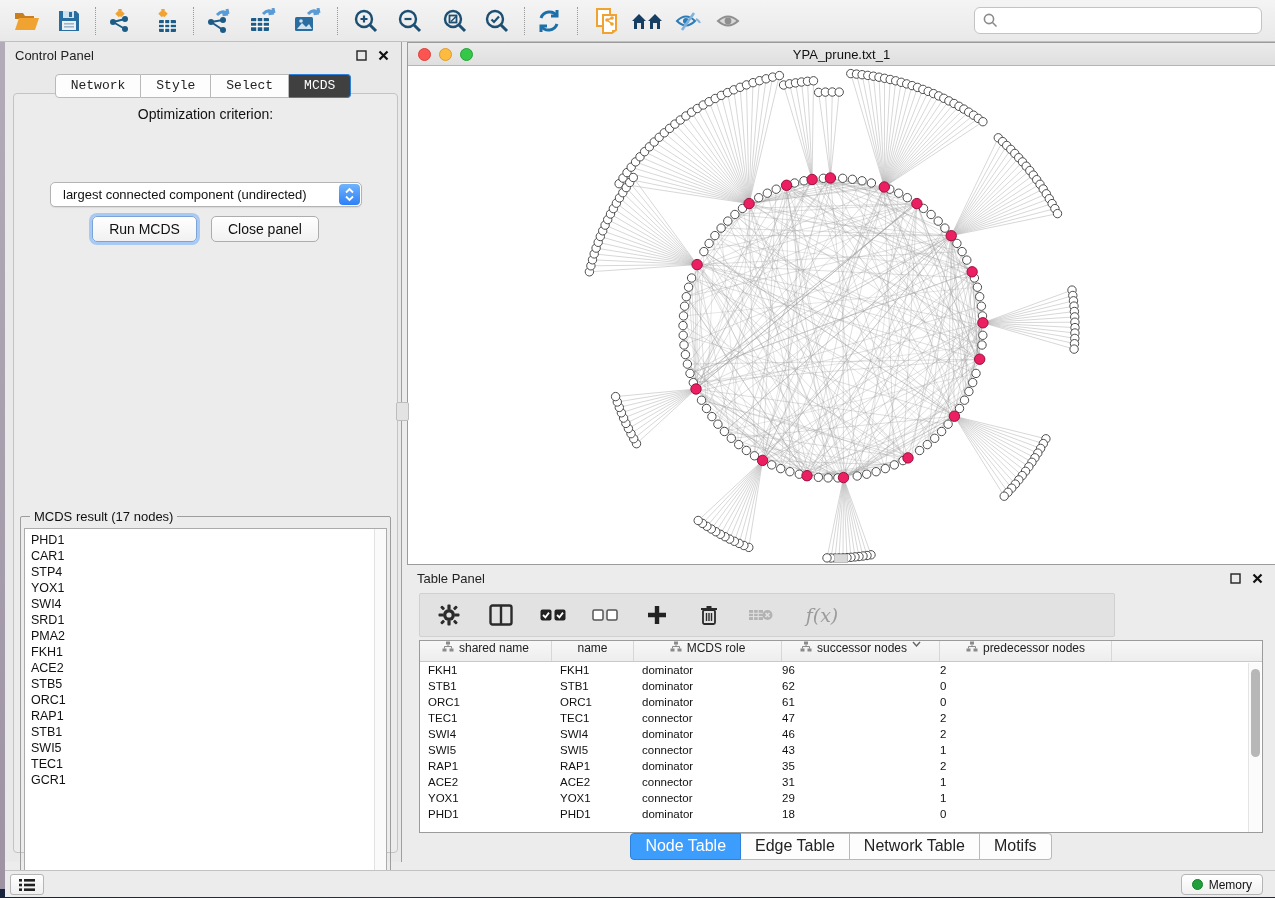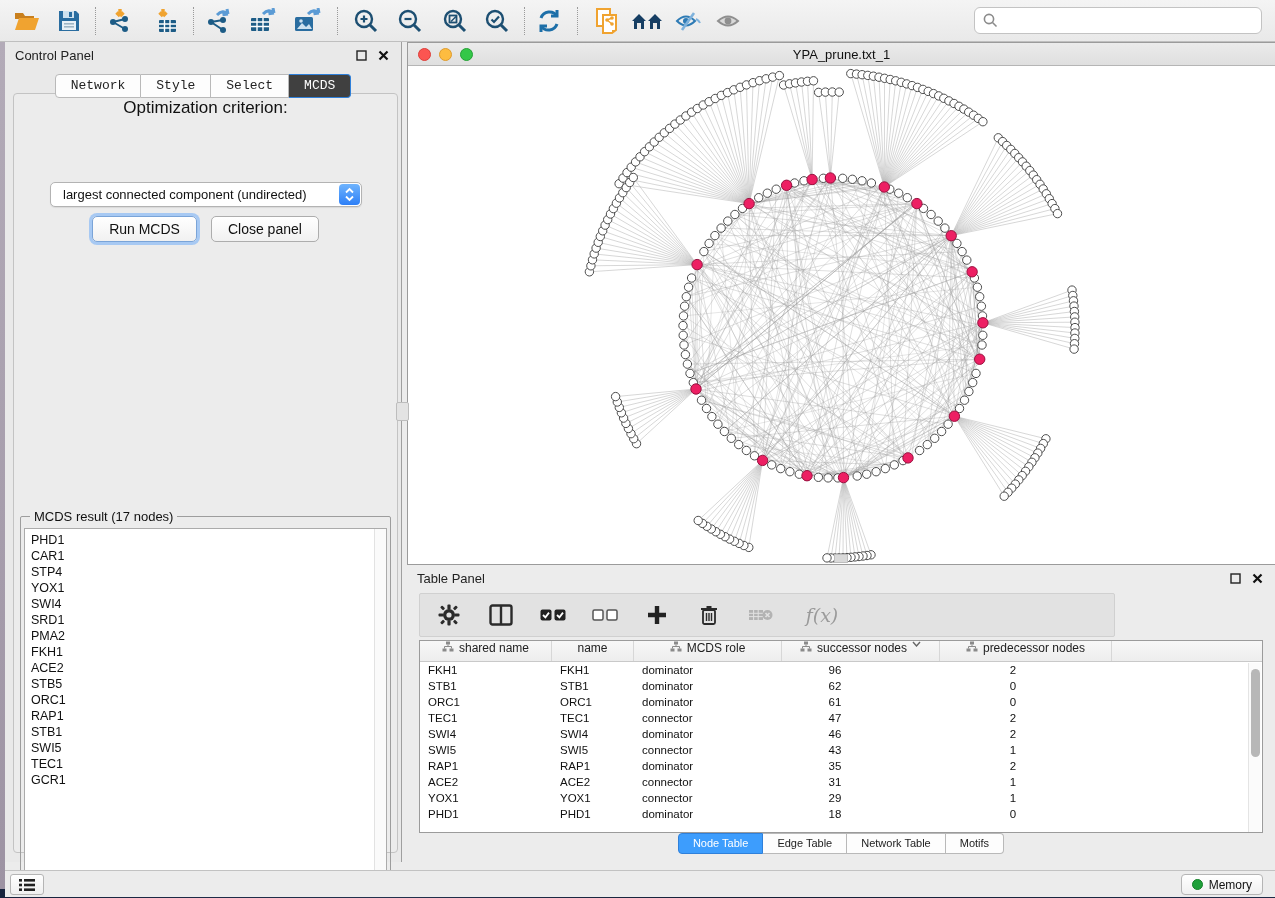--- a/index.html
+++ b/index.html
@@ -21,21 +21,21 @@
   .control-panel { position:absolute; left:5px; top:42px; width:397px; height:820px; background:#e9e9e9; border-right:1px solid #9f9f9f; }
   .panel-header { height:26px; display:flex; align-items:center; padding:0 10px; font-size:13px; color:#222; }
   .panel-header .spacer { flex:1; }
   .mini-ic { width:16px; height:16px; display:flex; align-items:center; justify-content:center; margin-left:6px; }
   .ctl-tabs { display:flex; justify-content:center; margin-top:6px; position:relative; z-index:2;font-family:Liberation Mono, monospace; }
   .ctab { background:#fdfdfd; border:1px solid #b9b9b9; border-left:none; padding:3px 15px 4px; font-size:13px; color:#222; }
   .ctab:first-child { border-left:1px solid #b9b9b9; border-radius:4px 0 0 4px; }
   .ctab:last-child { border-radius:0 4px 4px 0; }
   .ctab.active { background:#404040; border-color:#2f80da; color:#fff; }
   .ctl-body { position:absolute; left:8px; top:51px; width:385px; height:760px; background:#ececec; border:1px solid #c3c3c3; border-radius:4px; }
-  .opt-label { text-align:center; margin-top:4px; font-size:17px; color:#111; }
+  .opt-label { text-align:center; margin-top:12px; font-size:14px; color:#111; }
   .selectbox { position:absolute; left:36px; top:88px; width:312px; height:25px; background:#fff; border:1px solid #b3b3b3; border-radius:5px; display:flex; align-items:center; font-size:13px; padding-left:12px; box-shadow:0 1px 1px rgba(0,0,0,.08); }
   .selectbox .stepper { position:absolute; right:1px; top:1px; width:21px; height:21px; border-radius:4px; background:linear-gradient(#6fb4fd,#2d7ff7); display:flex; flex-direction:column; align-items:center; justify-content:center; }
   .btn-row { position:absolute; left:0; top:122px; width:100%; display:flex; justify-content:center; gap:14px; }
   .mac-btn { background:linear-gradient(#ffffff,#f1f1f1); border:1px solid #adadad; border-radius:5px; font-size:14px; padding:4px 16px; color:#111; }
   .mac-btn.focused { box-shadow:0 0 0 3px #a7c9f3; border-color:#7aa4d8; }
   .mcds-fieldset { position:absolute; left:6px; top:415px; width:371px; height:372px; border:1px solid #9d9d9d; border-radius:2px; padding:4px 3px 3px; }
   .mcds-fieldset legend { font-size:13px; padding:0 4px; margin-left:6px; color:#111; }
   .mcds-list { position:relative; width:100%; height:352px; background:#fff; border:1px solid #ababab; overflow:hidden; font-size:12.5px; padding:3px 0 0 6px; line-height:16px; }
   .mcds-scroll { position:absolute; right:0; top:0; width:12px; height:100%; background:#fafafa; border-left:1px solid #e2e2e2; }
 
@@ -56,25 +56,25 @@
   
   .table-panel { position:absolute; left:407px; top:565px; width:868px; height:295px; background:#ececec; }
   .tp-toolbar { position:absolute; left:12px; top:28px; width:696px; height:44px; background:#e2e2e2; border:1px solid #d0d0d0; border-radius:2px; display:flex; align-items:center; padding-left:16px; gap:26px; }
   .tp-tool { display:flex; align-items:center; justify-content:center; width:26px; height:26px; }
   .fx { font-family:"DejaVu Serif", serif; font-style:italic; font-size:19px; color:#9a9a9a; }
   .grid-table { position:absolute; left:12px; top:75px; width:844px; height:193px; background:#fff; border:1px solid #9b9b9b; overflow:hidden; }
   .gt-head { display:flex; height:21px; background:linear-gradient(#f7f7f7,#ededed); border-bottom:1px solid #c9c9c9; font-size:12px; color:#222; }
   .gt-hcell { display:flex; justify-content:center; gap:5px; border-right:1px solid #d7d7d7; height:100%; }
   .gt-row { display:flex; height:16px; font-size:11.5px; color:#111; align-items:center; }
   .gt-cell { padding-left:8px; white-space:nowrap; overflow:hidden; }
-  .gt-cell.num { text-align:center; padding-left:0; }
+  .gt-cell.num { text-align:left; padding-left:0; }
   .gt-vscroll { position:absolute; right:1px; top:22px; width:13px; height:170px; background:#fbfbfb; border-left:1px solid #e4e4e4; }
   .gt-thumb { position:absolute; left:2px; top:6px; width:9px; height:88px; background:#b7b7b7; border-radius:5px; }
   .tp-tabs { position:absolute; left:0; top:268px; width:100%; display:flex; justify-content:center; }
-  .ttab { background:#fdfdfd; border:1px solid #b9b9b9; border-left:none; padding:3px 14px 4px; font-size:11px; color:#222; }
+  .ttab { background:#fdfdfd; border:1px solid #b9b9b9; border-left:none; padding:3px 14px 4px; font-size:16px; color:#222; }
   .ttab:first-child { border-left:1px solid #b9b9b9; border-radius:4px 0 0 4px; }
   .ttab:last-child { border-radius:0 4px 4px 0; }
   .ttab.active { background:#3d9dfd; border-color:#2f80da; color:#fff; }
 
   
   .statusbar { position:absolute; left:5px; top:870px; width:1270px; height:27px; background:#ececec; border-top:1px solid #c2c2c2; }
   .status-left-btn { position:absolute; left:5px; top:3px; width:34px; height:21px; background:linear-gradient(#ffffff,#f0f0f0); border:1px solid #b5b5b5; border-radius:3px; display:flex; align-items:center; justify-content:center; }
   .memory-btn { position:absolute; right:12px; top:3px; height:21px; background:linear-gradient(#ffffff,#f0f0f0); border:1px solid #b5b5b5; border-radius:4px; display:flex; align-items:center; gap:6px; padding:0 10px; font-size:12px; }
   .memory-dot { width:11px; height:11px; border-radius:50%; background:#1fa03a; border:1px solid #158028; }
 </style>

